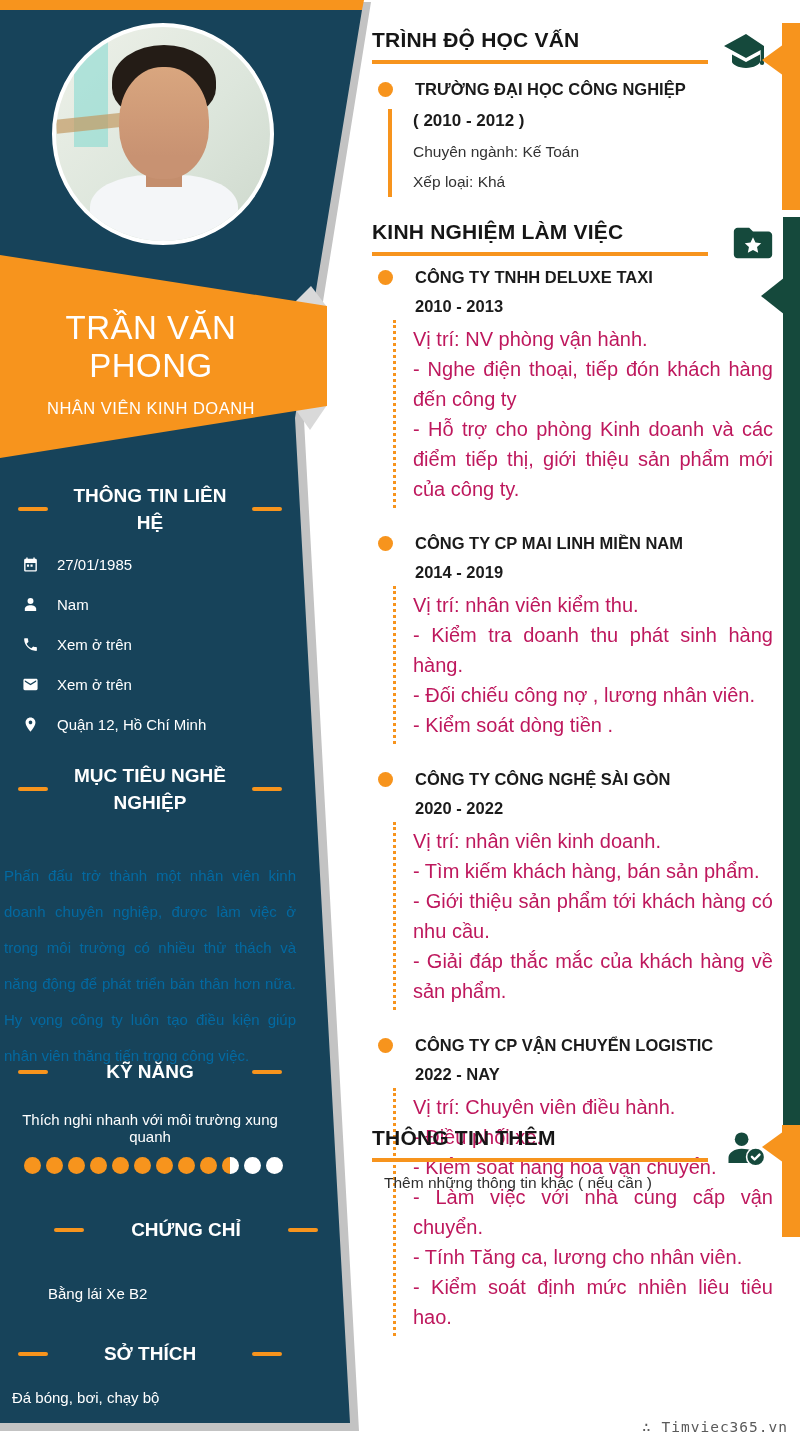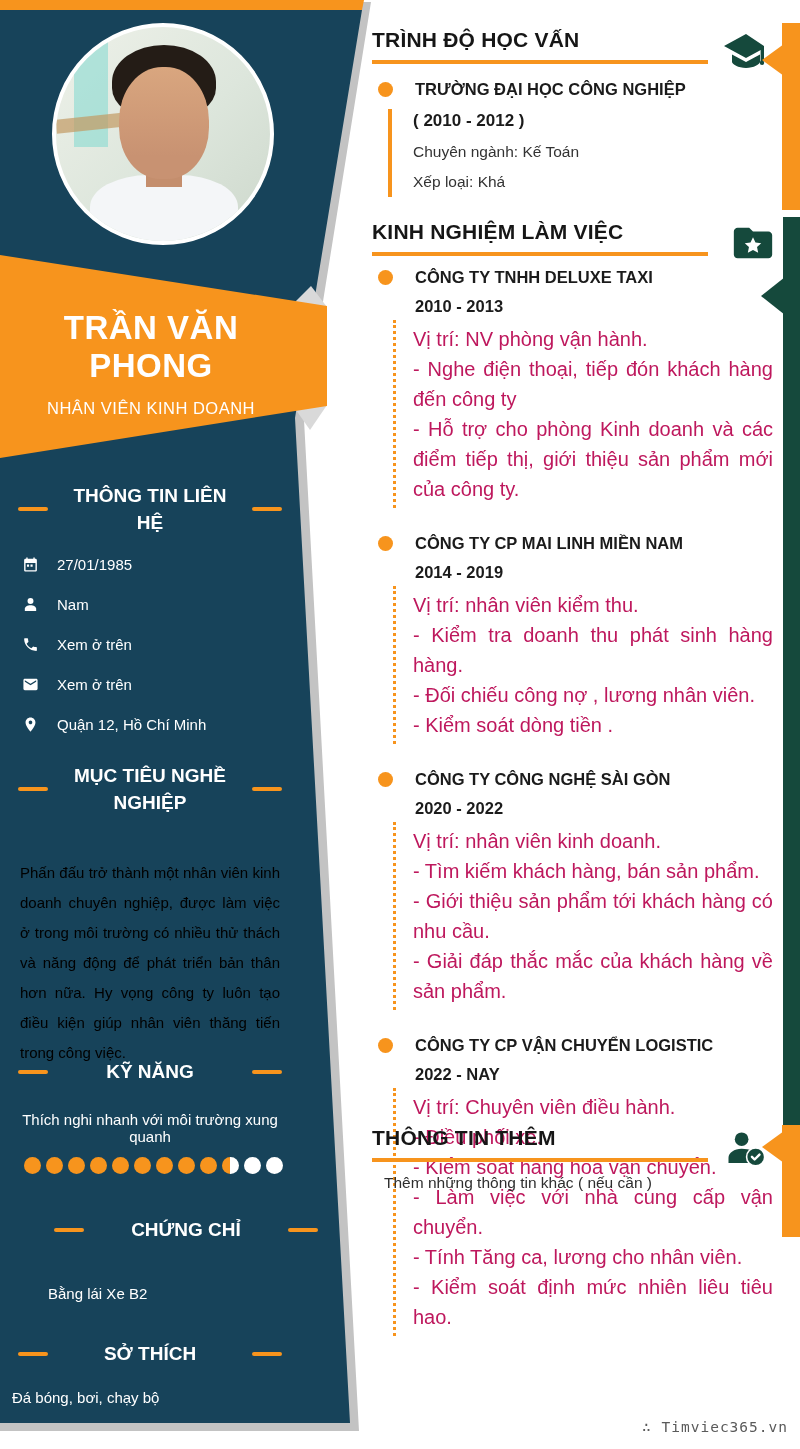--- a/index.html
+++ b/index.html
@@ -11,34 +11,34 @@
   .photo-wrap{position:absolute;left:52px;top:23px;width:214px;height:214px;border-radius:50%;
               border:4px solid #fff;overflow:hidden;background:linear-gradient(135deg,#eef1e9 0%,#dde6dc 55%,#cdd8cc 100%);}
   .ph-stripe{position:absolute;left:18px;top:0;width:34px;height:120px;background:#7fd8cf;opacity:.55;}
   .ph-shelf{position:absolute;left:0;top:88px;width:90px;height:14px;background:#c29a63;opacity:.7;transform:rotate(-6deg);}
   .ph-hair{position:absolute;left:56px;top:18px;width:104px;height:74px;background:#241c16;border-radius:50% 50% 42% 42%;}
   .ph-face{position:absolute;left:63px;top:40px;width:90px;height:112px;background:linear-gradient(180deg,#d9a67f 0%,#c89272 80%);border-radius:48% 48% 46% 46%;}
   .ph-shirt{position:absolute;left:34px;top:148px;width:148px;height:80px;background:#f4f6f8;border-radius:40% 40% 0 0;}
   .ph-neck{position:absolute;left:90px;top:134px;width:36px;height:26px;background:#c48e6d;}
   
   .name-block{position:absolute;left:0;top:309px;width:302px;text-align:center;color:#fff;}
-  .name{font-size:33px;font-weight:bold;letter-spacing:.5px;}
+  .name{font-size:33px;font-weight:normal;letter-spacing:.5px;}
   .candidate-title{font-size:16.5px;margin-top:14px;letter-spacing:.5px;}
   
   .side-sec{position:absolute;left:0;width:300px;color:#fff;}
   .side-head{display:flex;align-items:center;gap:12px;padding:0 18px;}
   .side-head .dash{flex:0 0 30px;height:4px;background:#F7941D;border-radius:2px;}
   .side-head-text{flex:1;text-align:center;font-size:19px;font-weight:bold;line-height:27px;}
   .sec-contact{top:482px;}
   .c-items{margin-top:20px;padding-left:22px;}
   .c-item{height:40px;display:flex;align-items:flex-start;gap:18px;font-size:15px;}
   .c-icon{width:17px;height:17px;flex:0 0 17px;display:inline-flex;}
   .c-icon svg{width:17px;height:17px;fill:#fff;}
   .sec-objective{top:762px;}
-  .objective-text{margin-top:42px;padding:0 20px;font-size:15px;line-height:30px;text-align:justify;color:#000000;}
+  .objective-text{margin-top:42px;padding:0 4px;font-size:15px;line-height:36px;text-align:justify;color:#0369a1;}
   .sec-skills{top:1058px;}
   .skill-label{margin-top:26px;text-align:center;font-size:15px;}
   .skill-dots{margin-top:12px;padding-left:24px;display:flex;gap:5px;}
   .dot{width:17px;height:17px;border-radius:50%;}
   .dot.full{background:#F7941D;}
   .dot.half{background:linear-gradient(90deg,#F7941D 0 50%,#fff 50% 100%);}
   .dot.empty{background:#fff;}
   .sec-certs{top:1216px;margin-left:36px;}
   .sec-hobby{top:1340px;}
   .side-plain-text{margin-top:42px;padding-left:12px;font-size:15px;}

